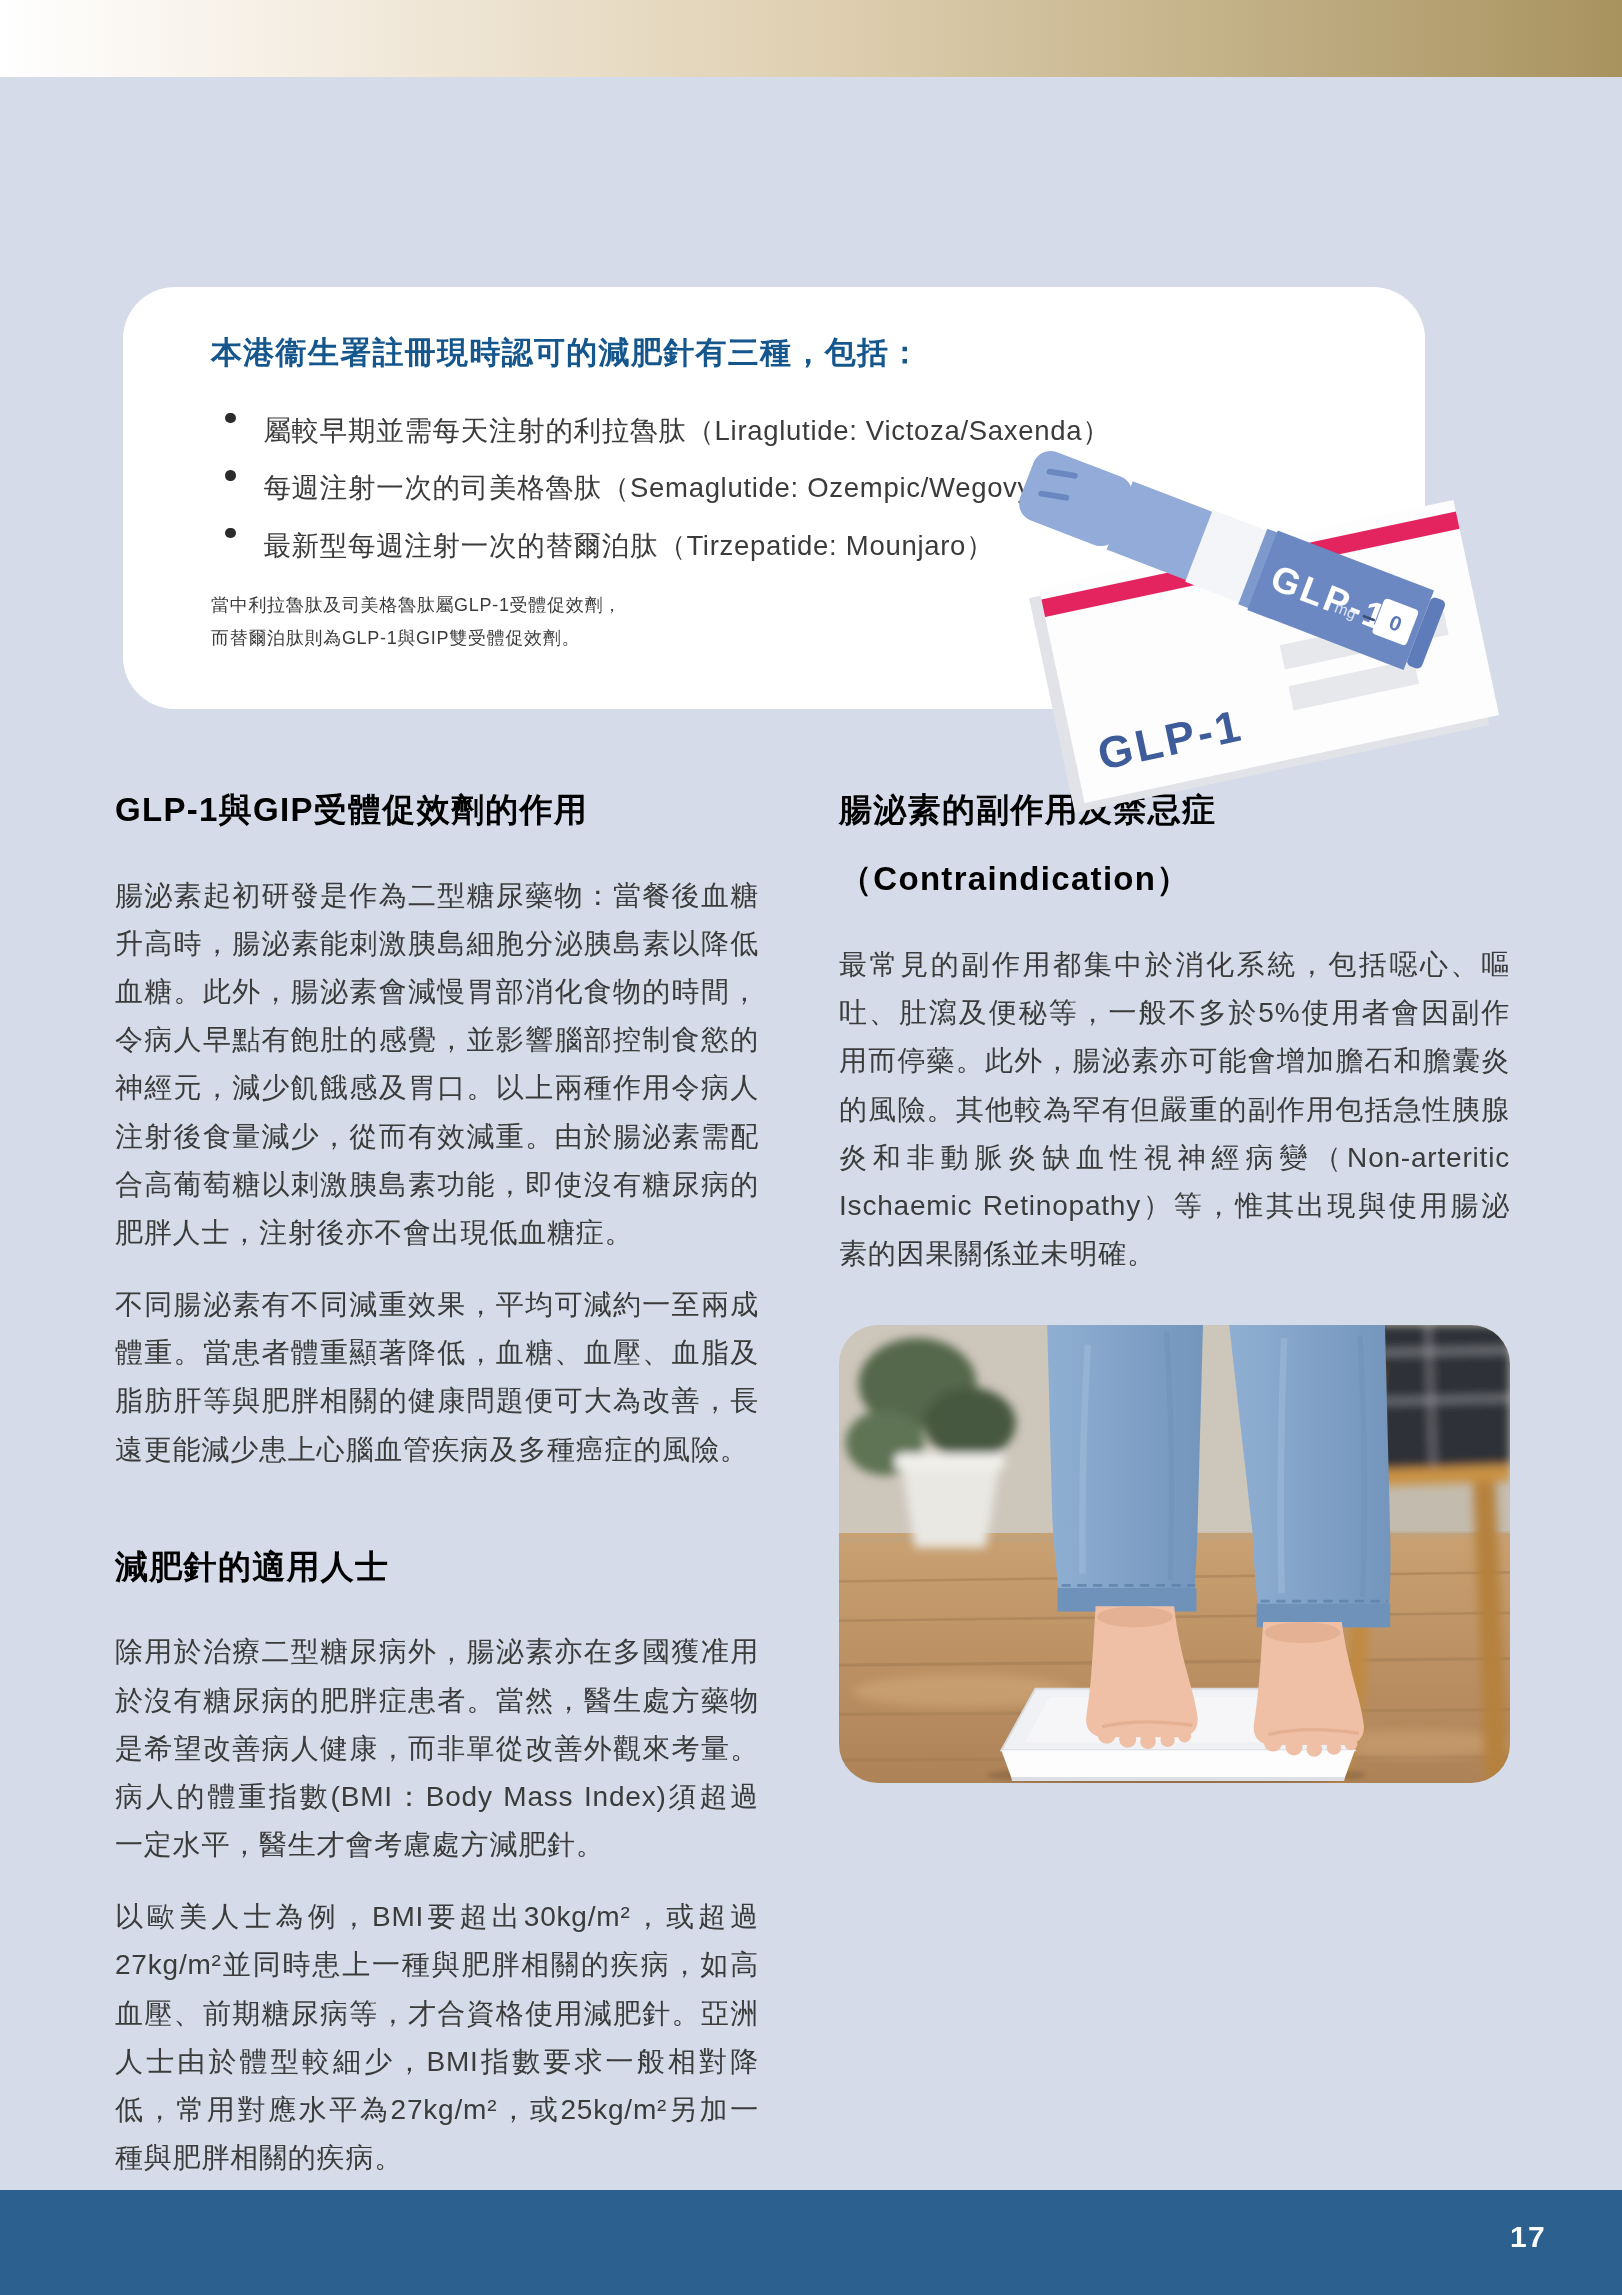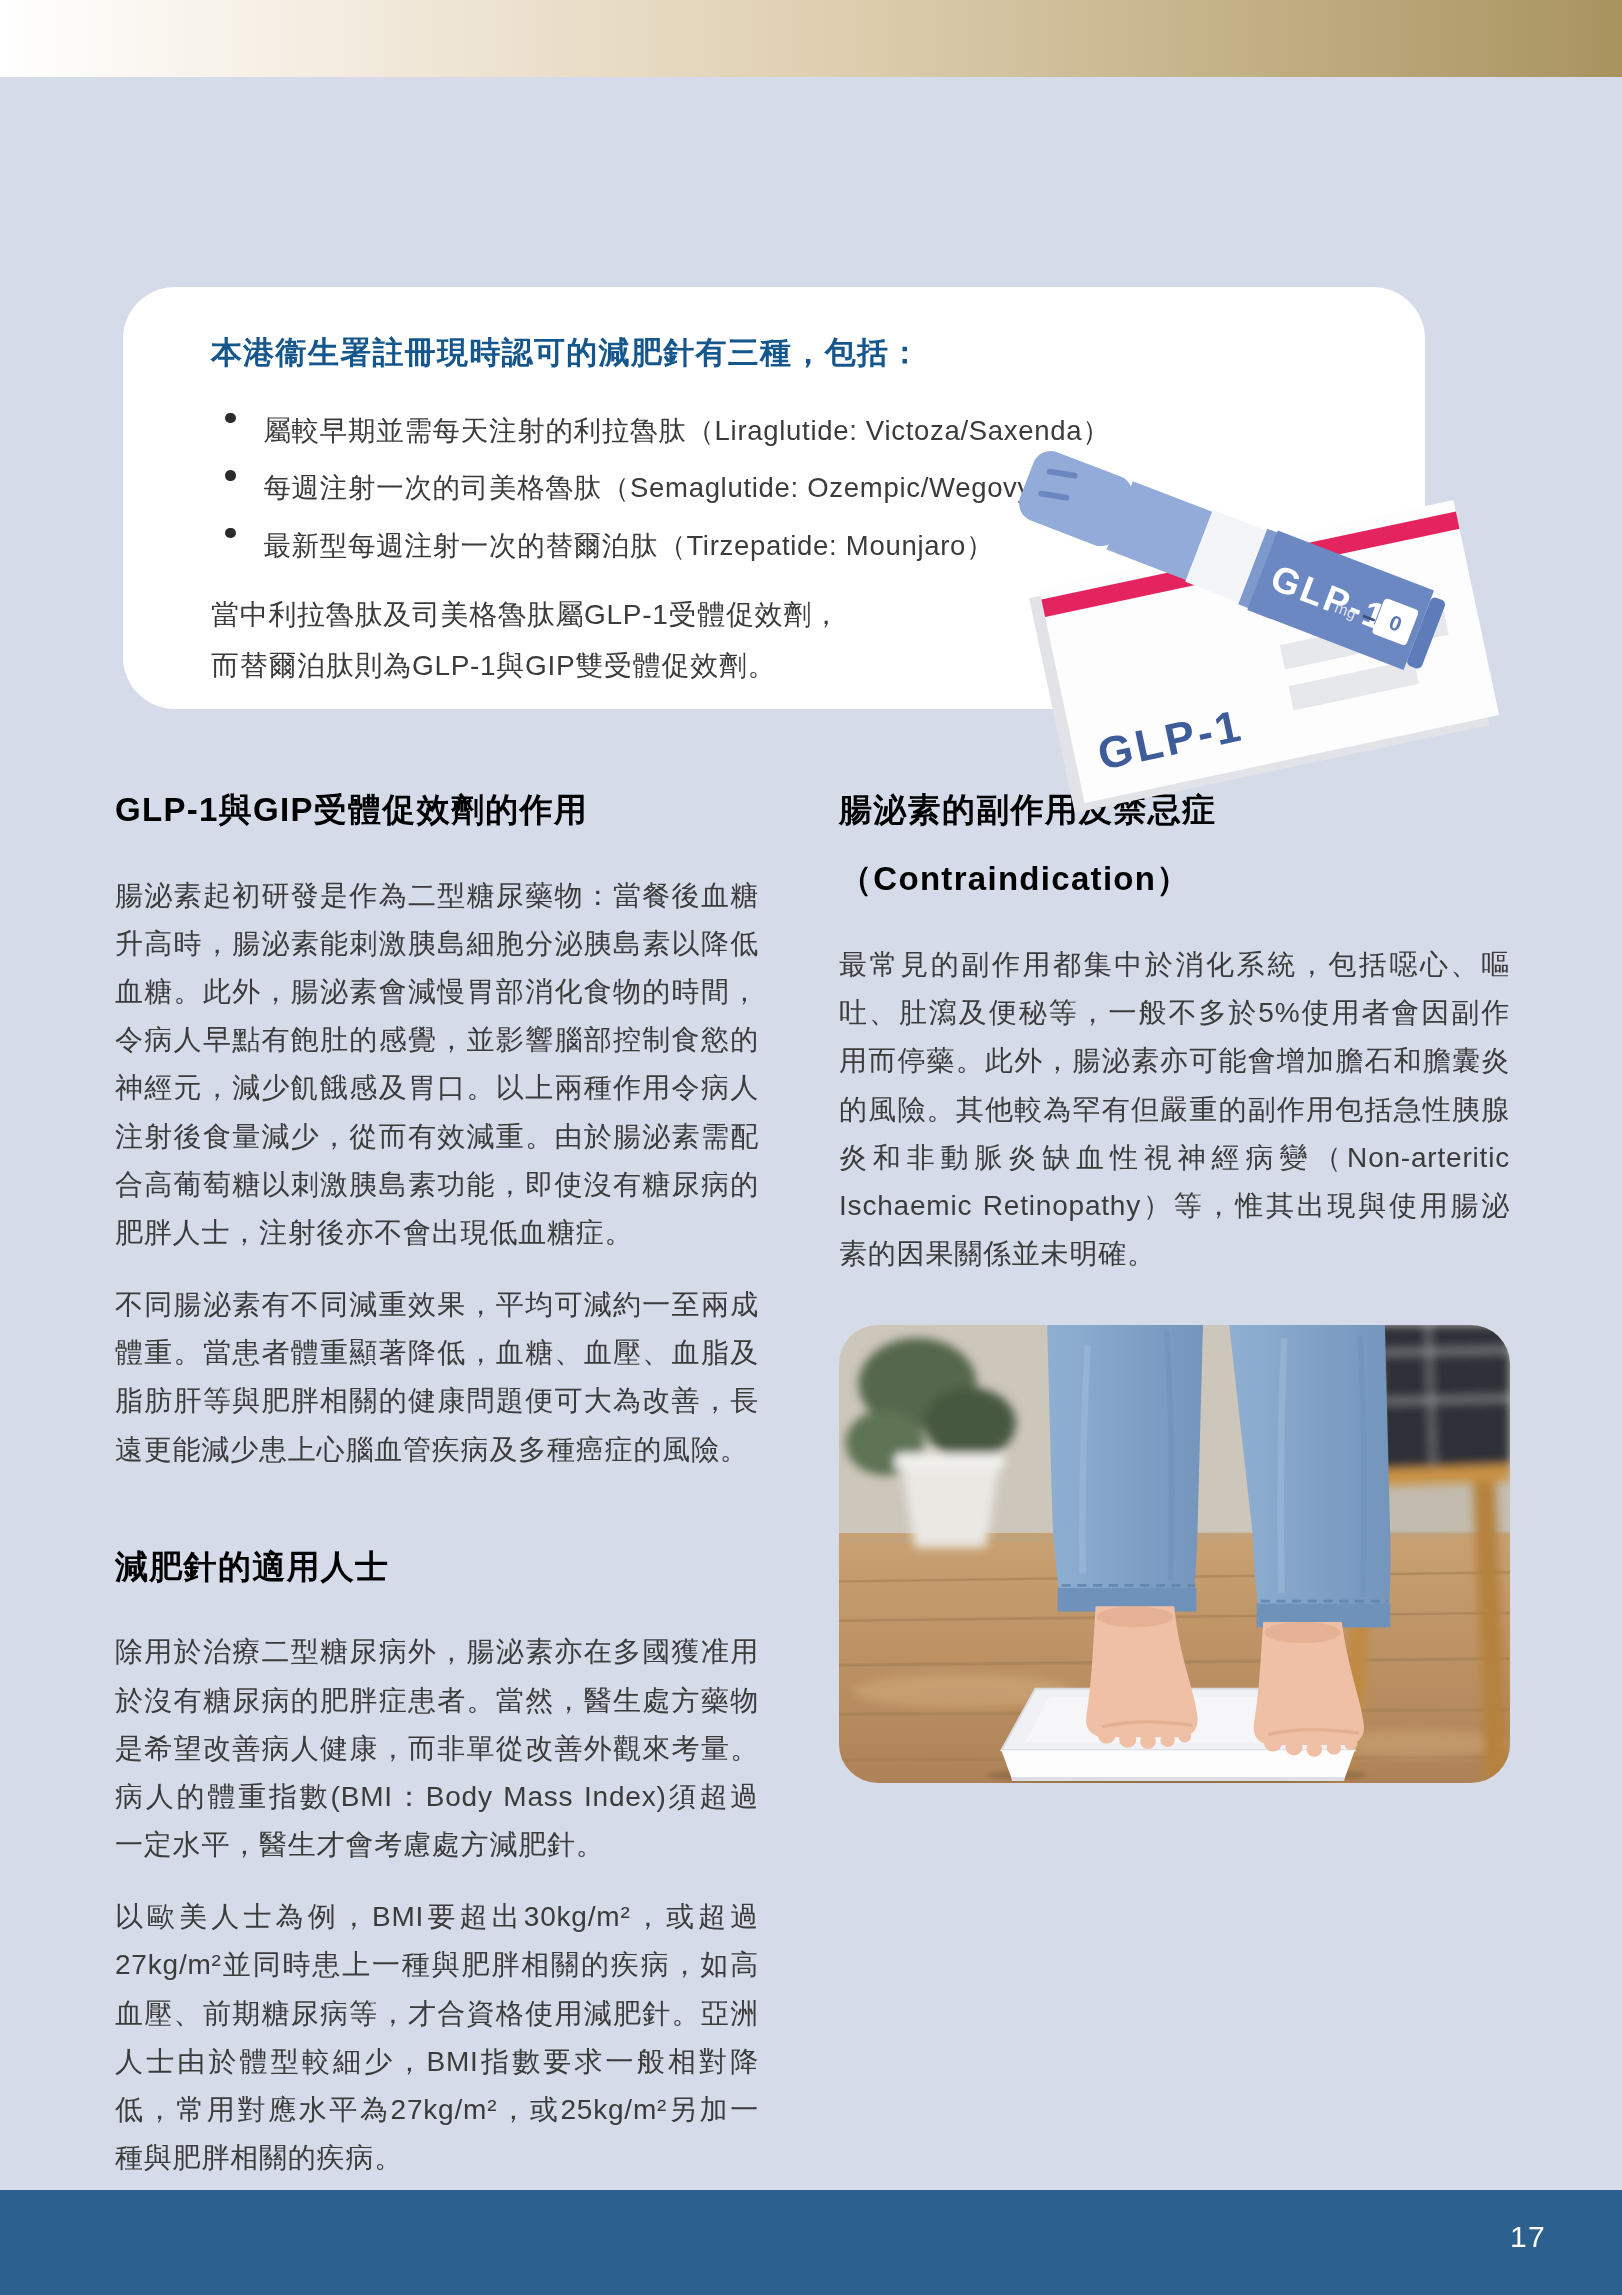--- a/index.html
+++ b/index.html
@@ -29,21 +29,21 @@
   .drug-list { list-style:none; margin-top:36px; }
   .drug-list li {
     display:flex; align-items:flex-start; margin-bottom:21.6px;
     font-size:27.5px; color:#3B3B3B; letter-spacing:0.7px; padding-left:14.4px;
   }
   .dot {
     width:10.5px; height:10.5px; border-radius:50%; background:#2B2B2B;
     margin-right:27.5px; flex:none;
   }
   .card-note {
-    margin-top:25px; font-size:28px; color:#3B3B3B;
+    margin-top:25px; font-size:18px; color:#3B3B3B;
     line-height:1.85; letter-spacing:0.7px;
   }
   .card-note span { display:block; }
   
   .glp-art { position:absolute; left:991px; top:440px; width:543px; height:340px; z-index:3; }
   .glp-art svg { display:block; width:100%; height:100%; overflow:visible; }
   
   .columns {
     position:absolute; left:115px; top:775px; width:1395px;
     display:flex; gap:80px; z-index:2;
@@ -65,21 +65,21 @@
     border-radius:39px; overflow:hidden; position:relative;
   }
   .photo svg { display:block; width:100%; height:100%; }
   
   .footer {
     position:absolute; left:0; bottom:0; width:1623px; height:105px;
     background:#2B608F; z-index:1;
   }
   .pagenum {
     position:absolute; right:77px; top:30px;
-    font-size:30px; color:#FFFFFF; letter-spacing:1.3px; font-weight:400;
+    font-size:30px; color:#FFFFFF; letter-spacing:1.3px; font-weight:700;
   }
 </style>
 </head>
 <body>
 
 <div class="page">
 
   <div class="top-bar"></div>
 
   <section class="intro-card">

